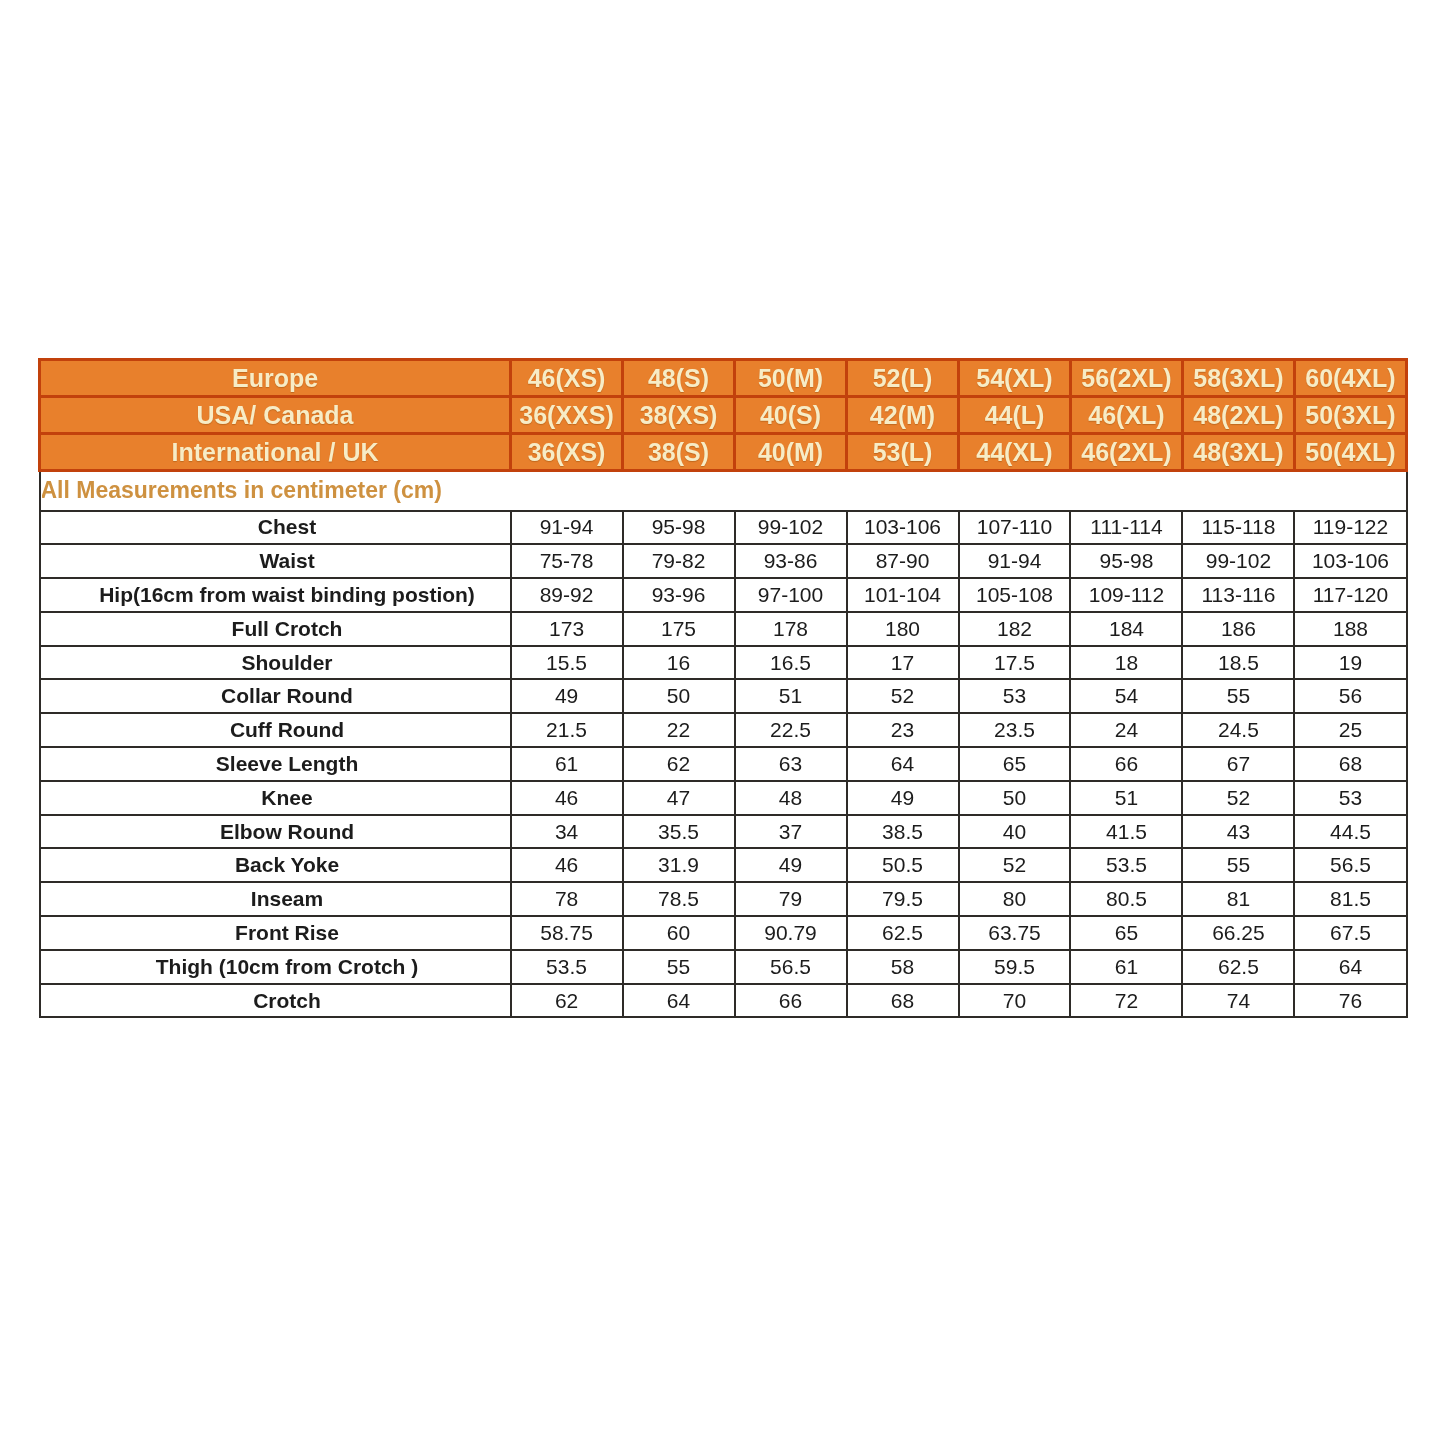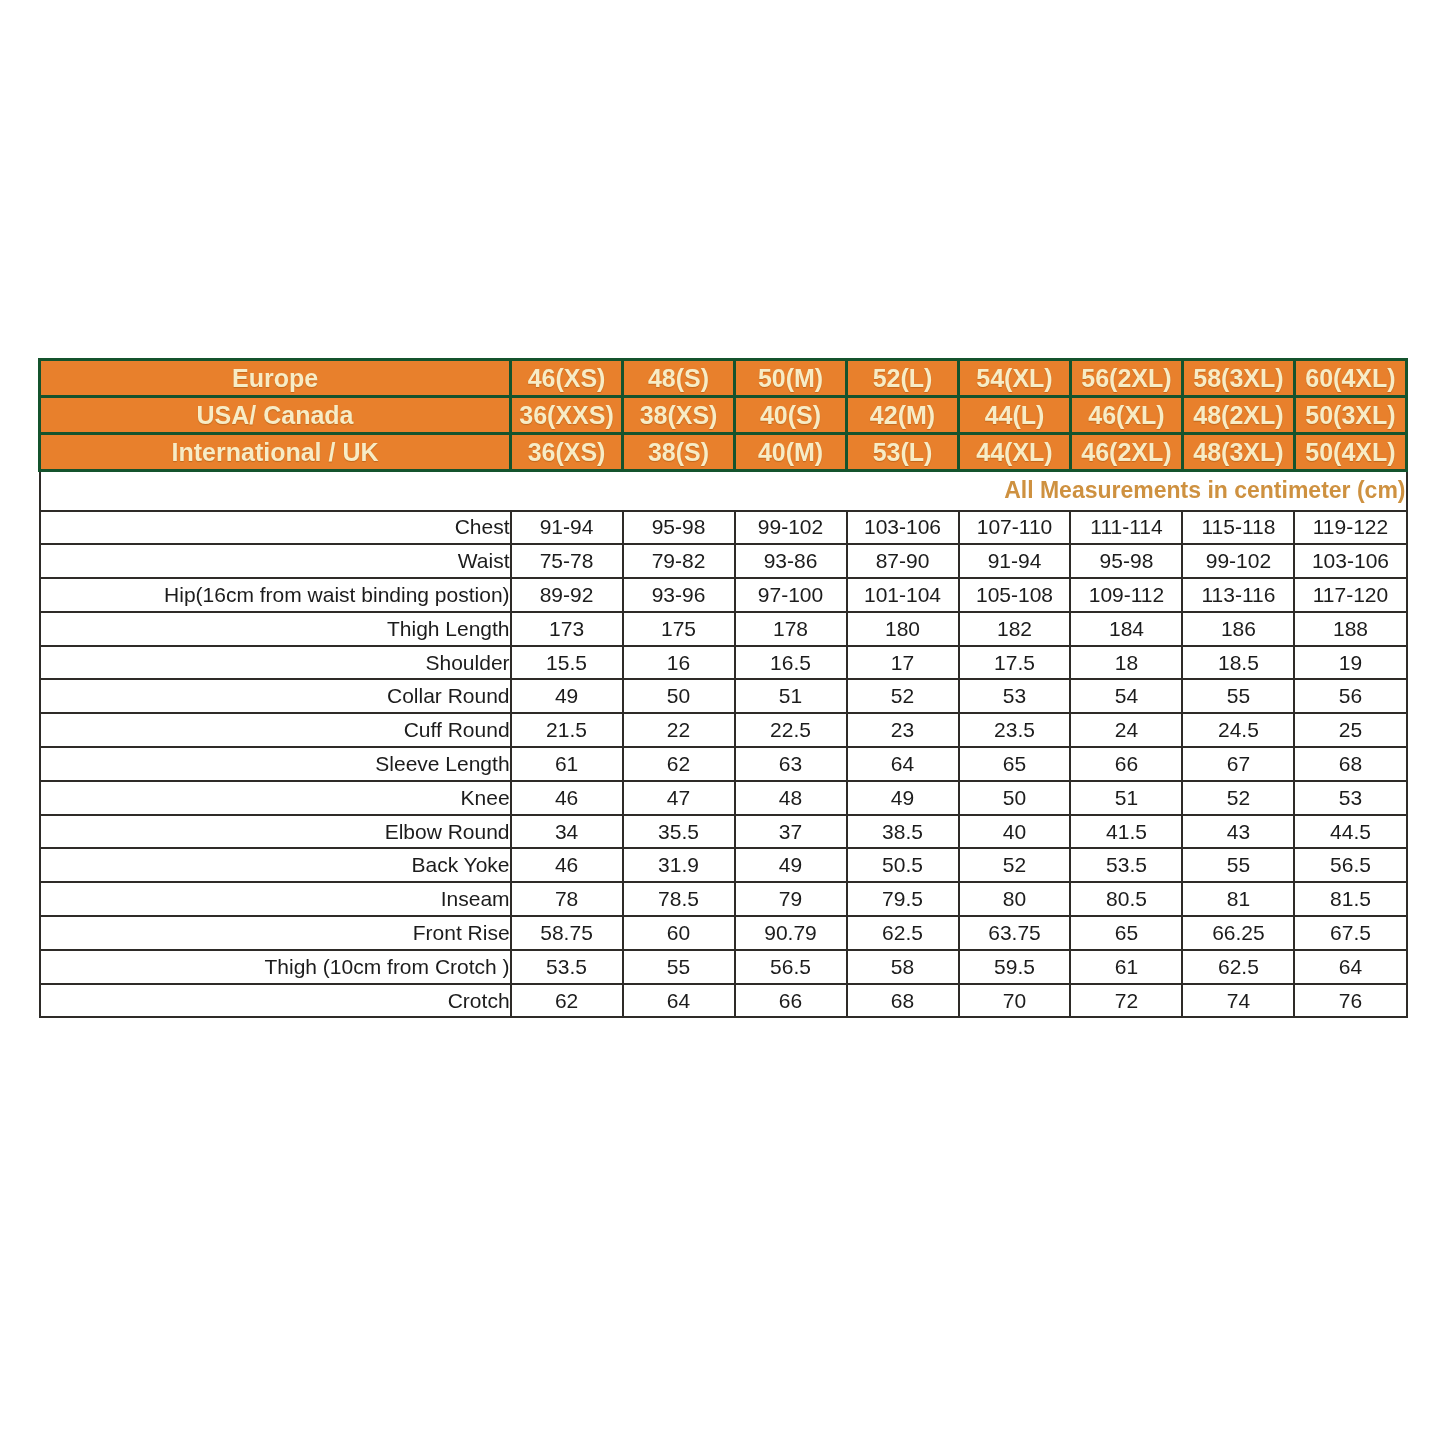--- a/index.html
+++ b/index.html
@@ -29,44 +29,45 @@
     white-space: nowrap;
   }
   
   tr.header-row { height: 37px; }
   tr.header-row td {
     background: #e8802c;
     color: #f7ecc6;
     font-weight: bold;
     font-size: 25px;
     text-align: center;
-    border: 3px solid #14532d;
+    border: 3px solid #c2410c;
     text-shadow: 0 1px 1px rgba(120,60,0,0.35);
   }
   
   tr.subtitle-row { height: 40px; }
   tr.subtitle-row td {
     background: #ffffff;
     color: #ce9140;
     font-weight: bold;
     font-size: 23px;
-    text-align: right;
+    text-align: left;
     border-radius: 15px;
   }
   
   tr.data-row { height: 33.8px; }
   tr.data-row td {
     background: #ffffff;
     color: #1c1c1c;
     font-size: 21px;
     text-align: center;
   }
   tr.data-row td.label-cell {
-    text-align: right;
+    text-align: center;
     padding-left: 24px;
+    font-weight: bold;
   }
 </style>
 </head>
 <body>
 
 <div class="chart-wrap">
   <table class="size-chart" id="size-table">
     <colgroup>
       <col style="width:34.45%">
       <col style="width:8.19%">
@@ -142,21 +143,21 @@
           <td>89-92</td>
           <td>93-96</td>
           <td>97-100</td>
           <td>101-104</td>
           <td>105-108</td>
           <td>109-112</td>
           <td>113-116</td>
           <td>117-120</td>
         </tr>
         <tr class="data-row">
-          <td class="label-cell">Thigh Length</td>
+          <td class="label-cell">Full Crotch</td>
           <td>173</td>
           <td>175</td>
           <td>178</td>
           <td>180</td>
           <td>182</td>
           <td>184</td>
           <td>186</td>
           <td>188</td>
         </tr>
         <tr class="data-row">

